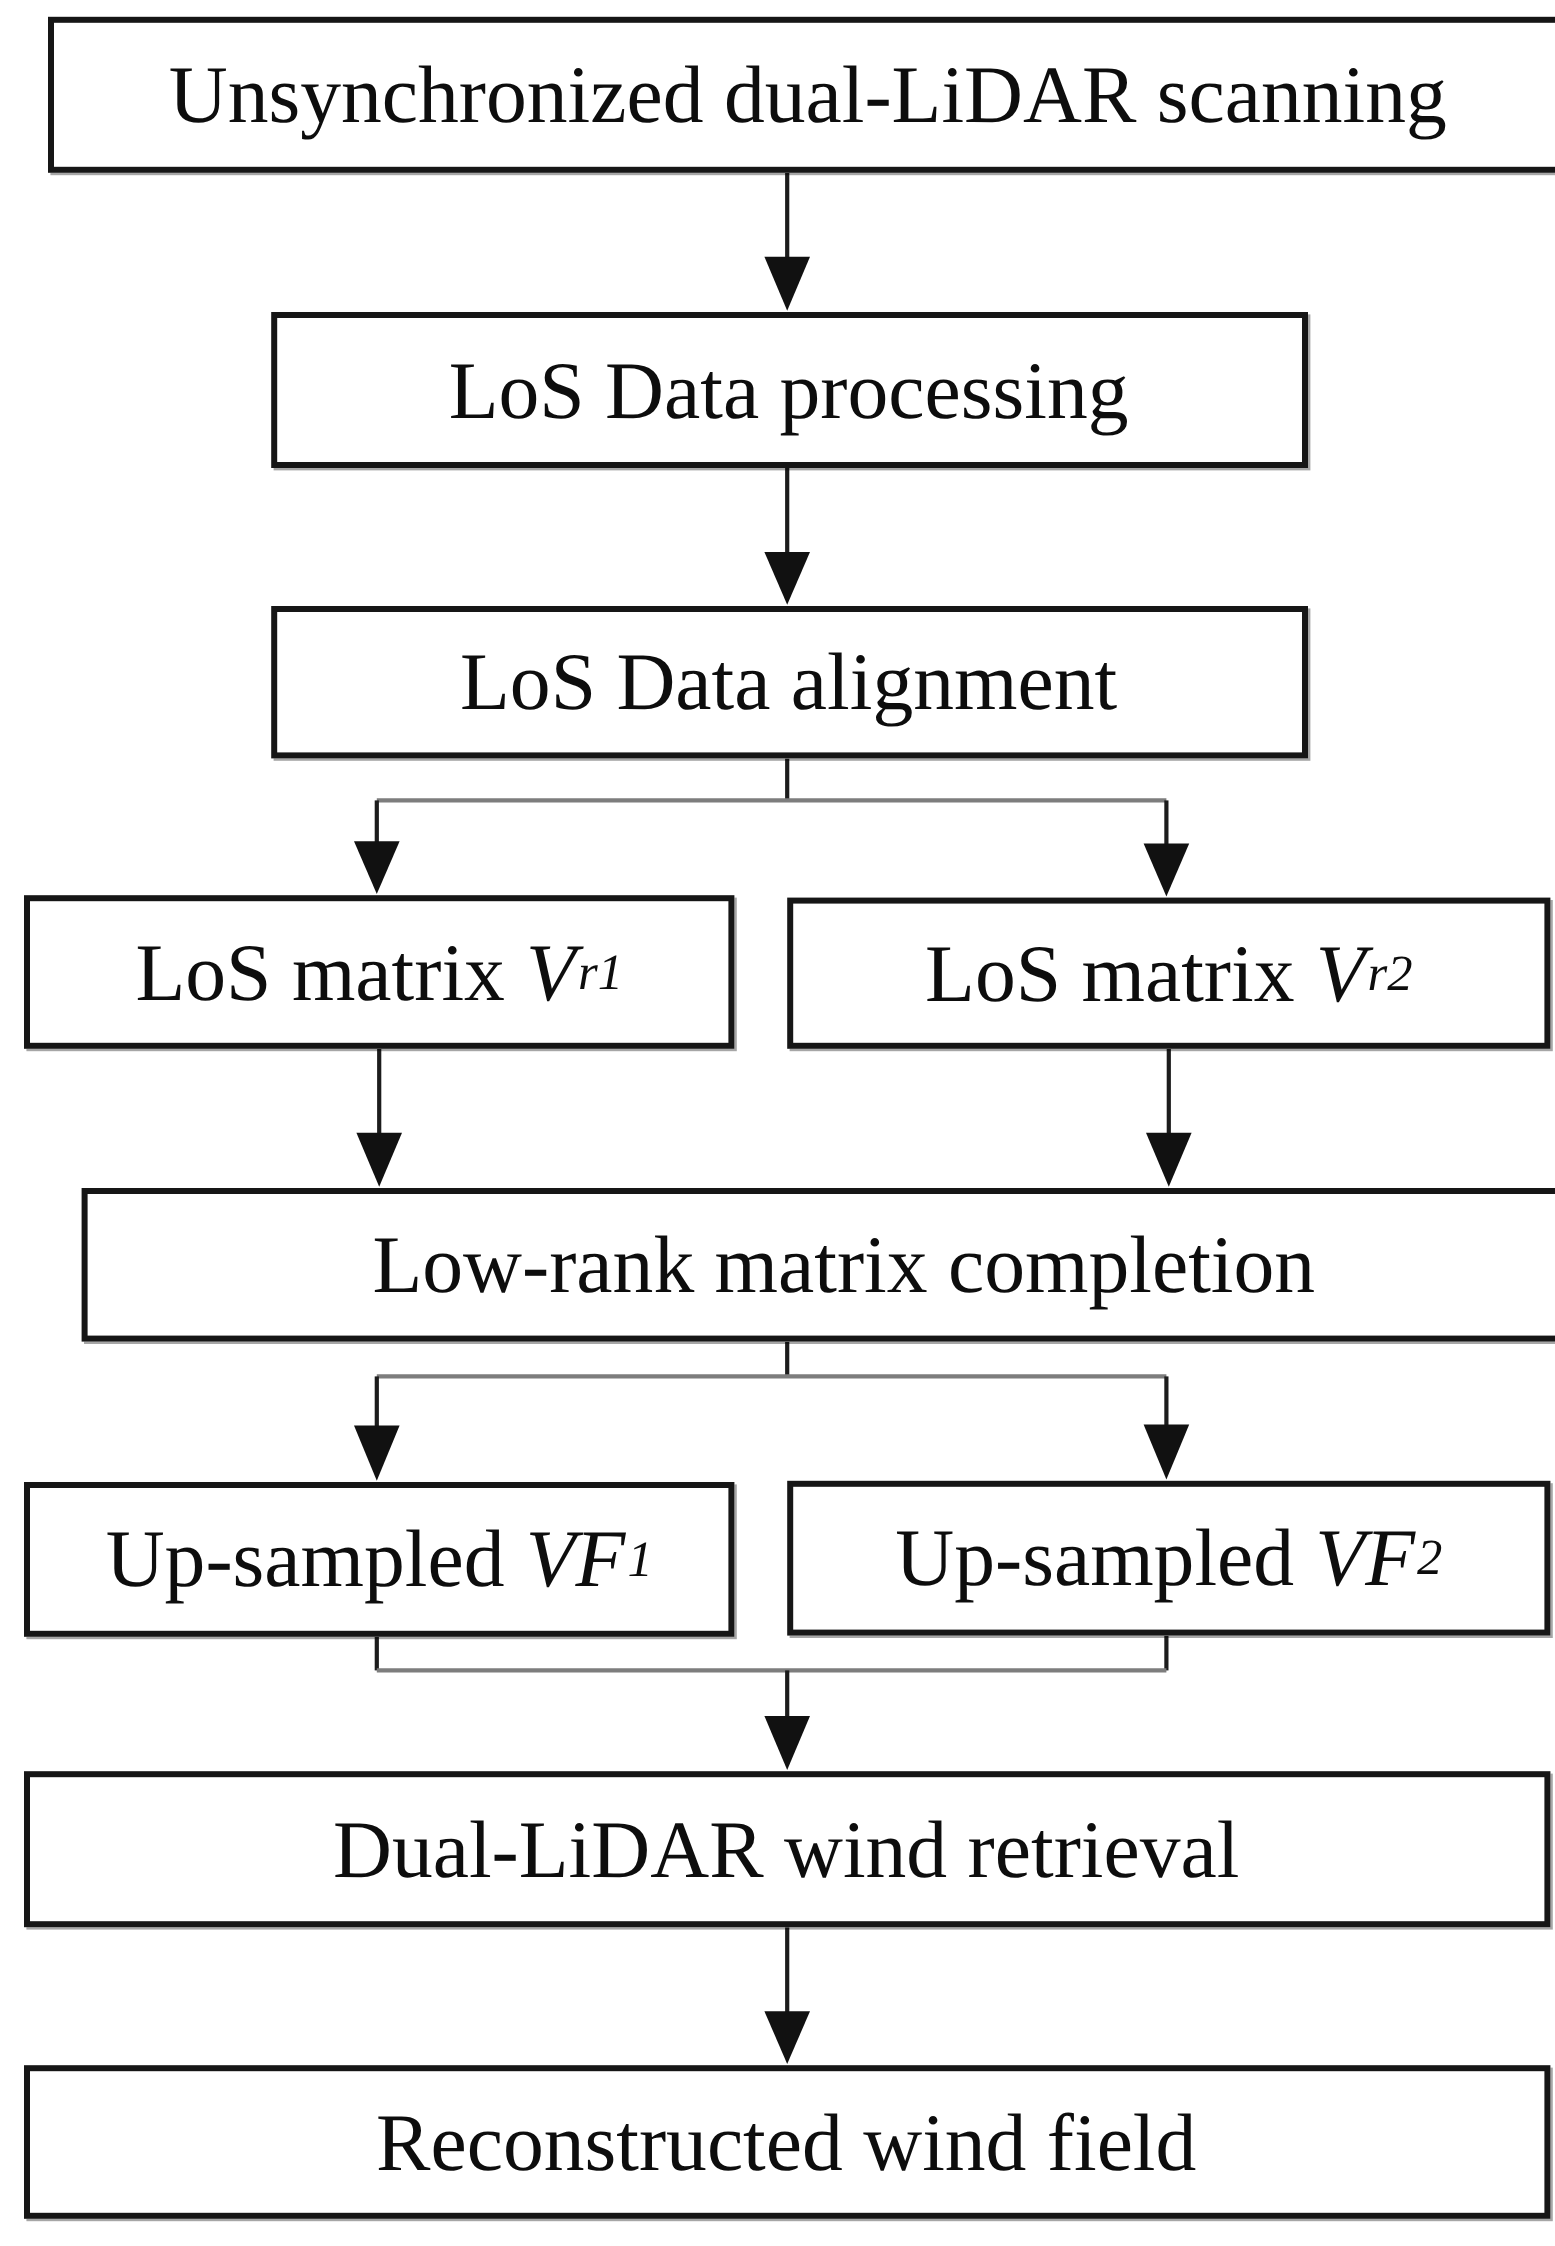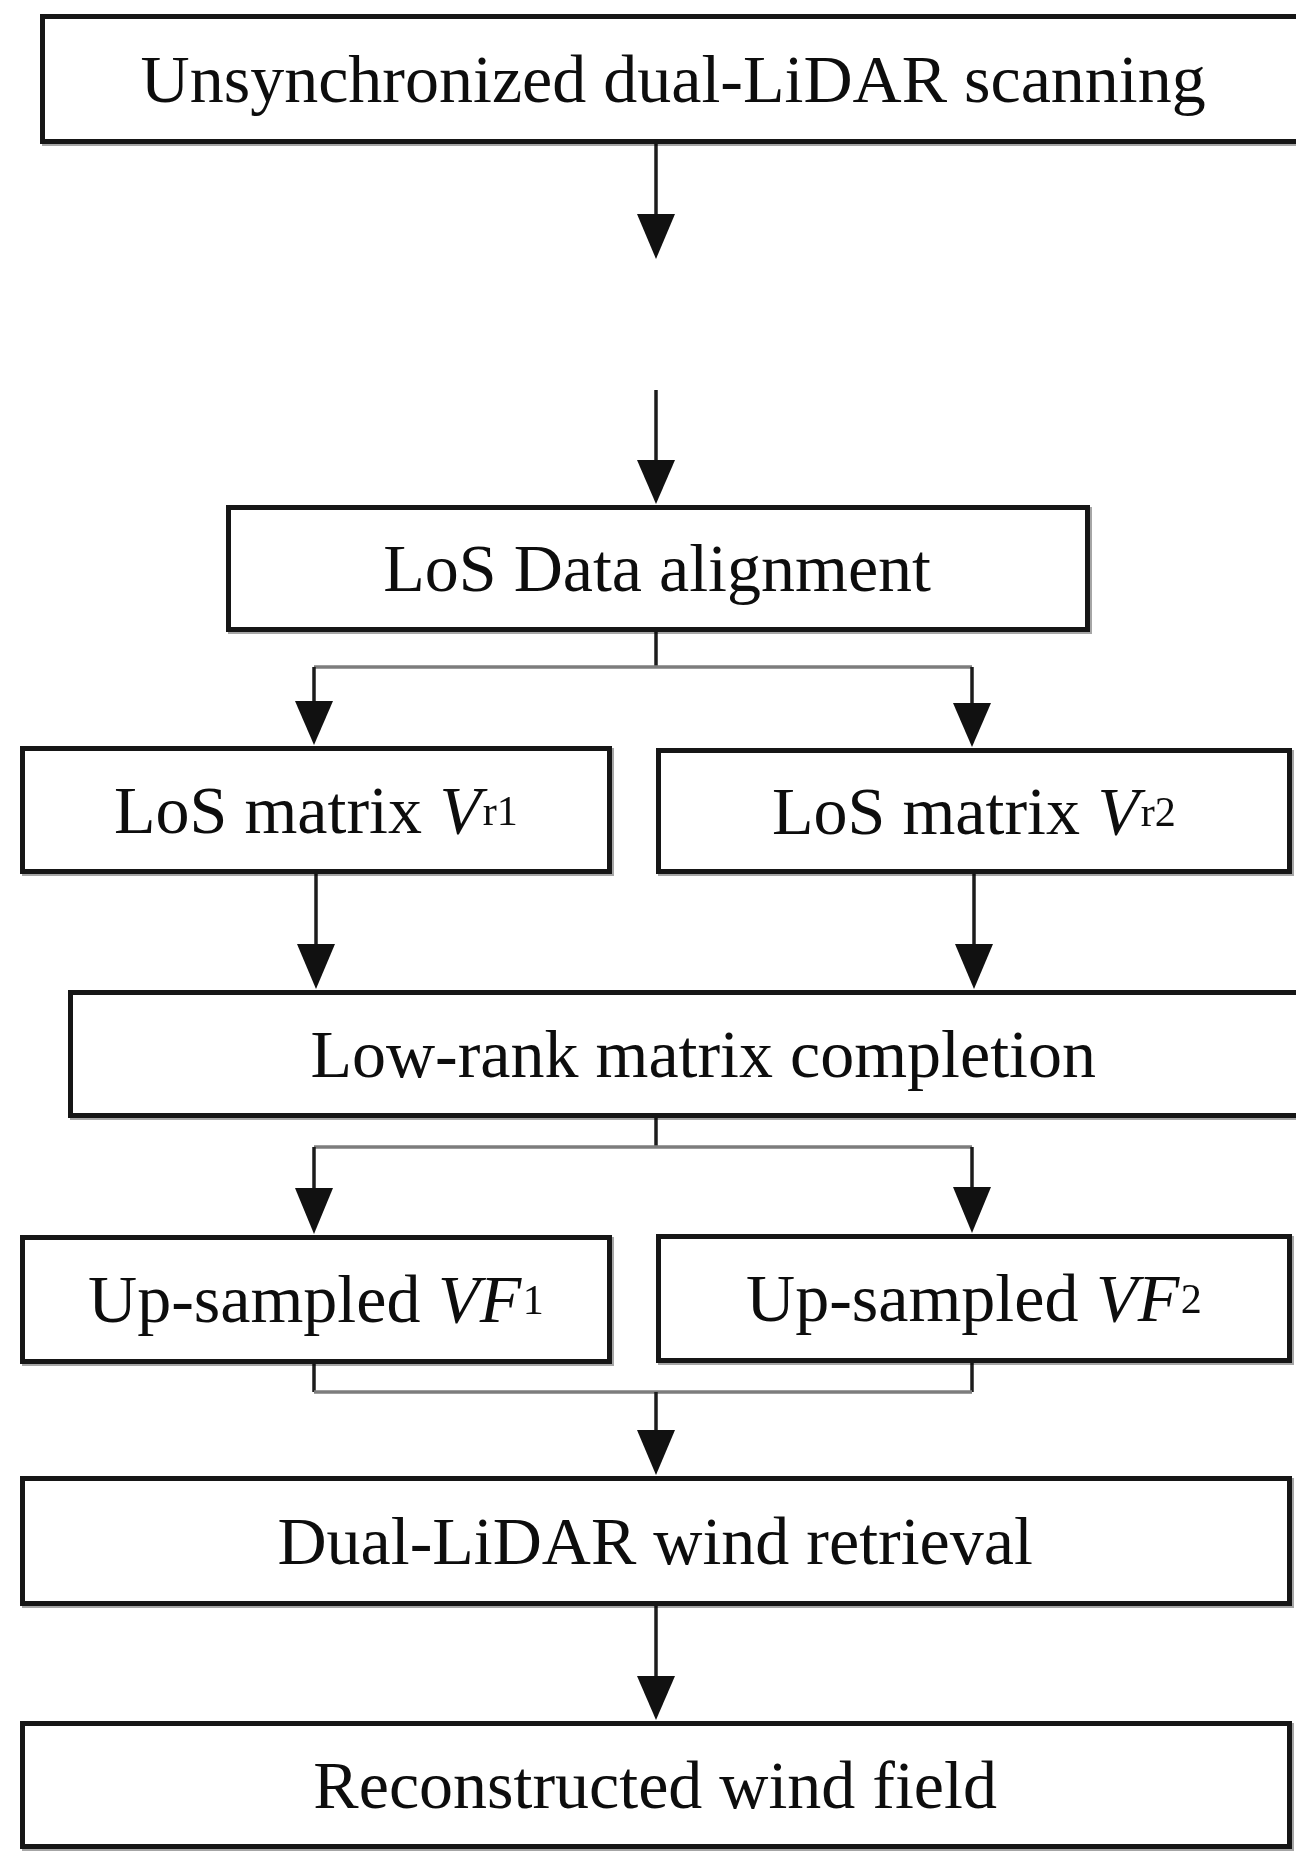--- a/index.html
+++ b/index.html
@@ -27,20 +27,21 @@
     font-size: 68px;
     color: #0d0d0d;
     white-space: nowrap;
     box-shadow: 2px 2px 0 rgba(0,0,0,0.35);
   }
   .node .math {
     font-style: italic;
   }
   .node .math:not(:empty) { margin-left: 0.26em; }
   .node .sub {
+    font-style: italic;
     font-size: 0.62em;
     vertical-align: -0.38em;
     margin-left: 0.04em;
   }
   
   .n0 { left: 20px;  top: 14px;   width: 1268px; height: 130px; margin-left: 20px; }
   .n1 { left: 226px; top: 260px;  width: 864px;  height: 130px; }
   .n2 { left: 226px; top: 505px;  width: 864px;  height: 127px; text-align: right; }
   .n3 { left: 20px;  top: 746px;  width: 592px;  height: 128px; }
   .n4 { left: 656px; top: 748px;  width: 636px;  height: 126px; }
@@ -95,20 +96,25 @@
     <line class="dark" x1="656" y1="1606" x2="656" y2="1680"></line>
     <polygon class="head" points="637,1676 675,1676 656,1720"></polygon>
   </svg>
 
   <div class="node n0">
     <span class="lbl">Unsynchronized dual-LiDAR scanning</span>
       <span class="math"></span>
       <span class="sub"></span>
   </div>
 
+  <div class="node n1">
+    <span class="lbl">LoS Data processing</span>
+      <span class="math"></span>
+      <span class="sub"></span>
+  </div>
 
   <div class="node n2">
     <span class="lbl">LoS Data alignment</span>
       <span class="math"></span>
       <span class="sub"></span>
   </div>
 
   <div class="node n3">
     <span class="lbl">LoS matrix</span>
       <span class="math">V</span>

